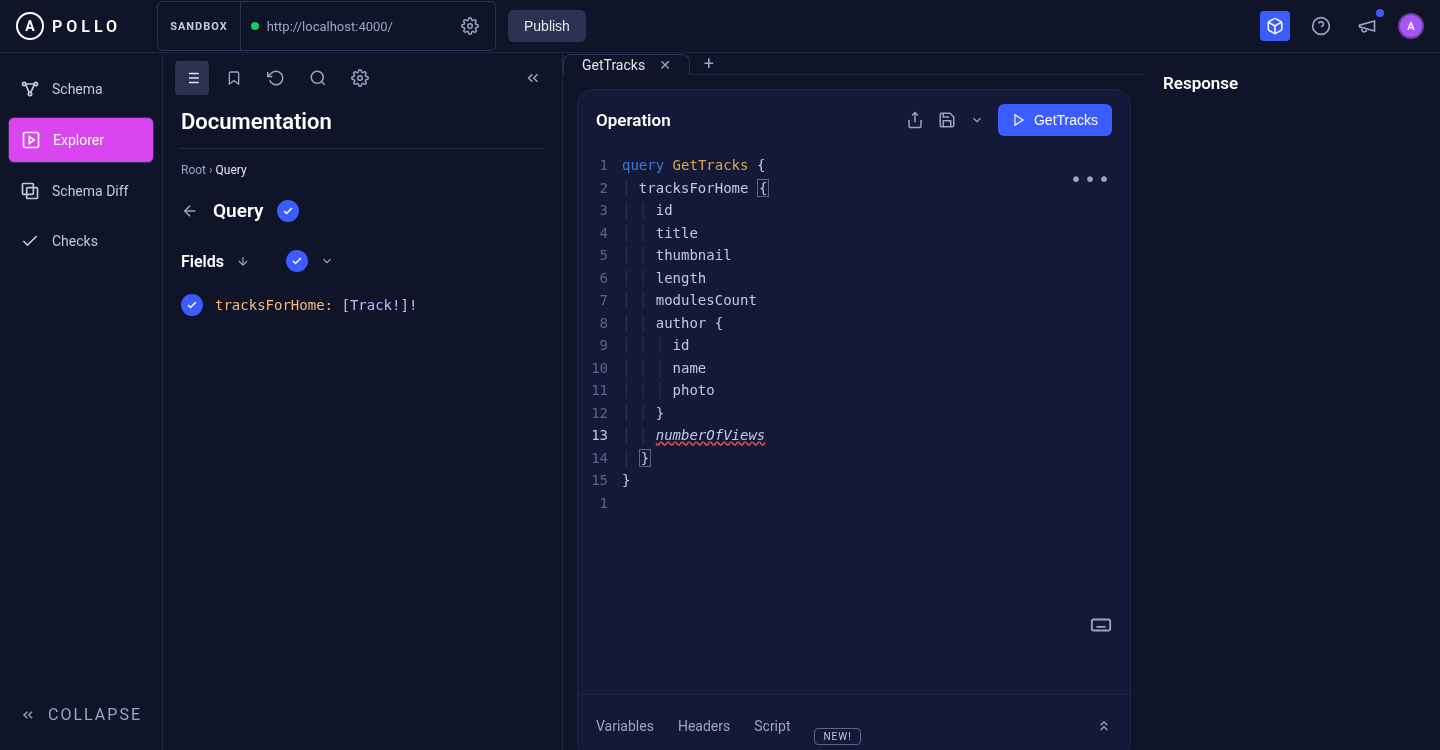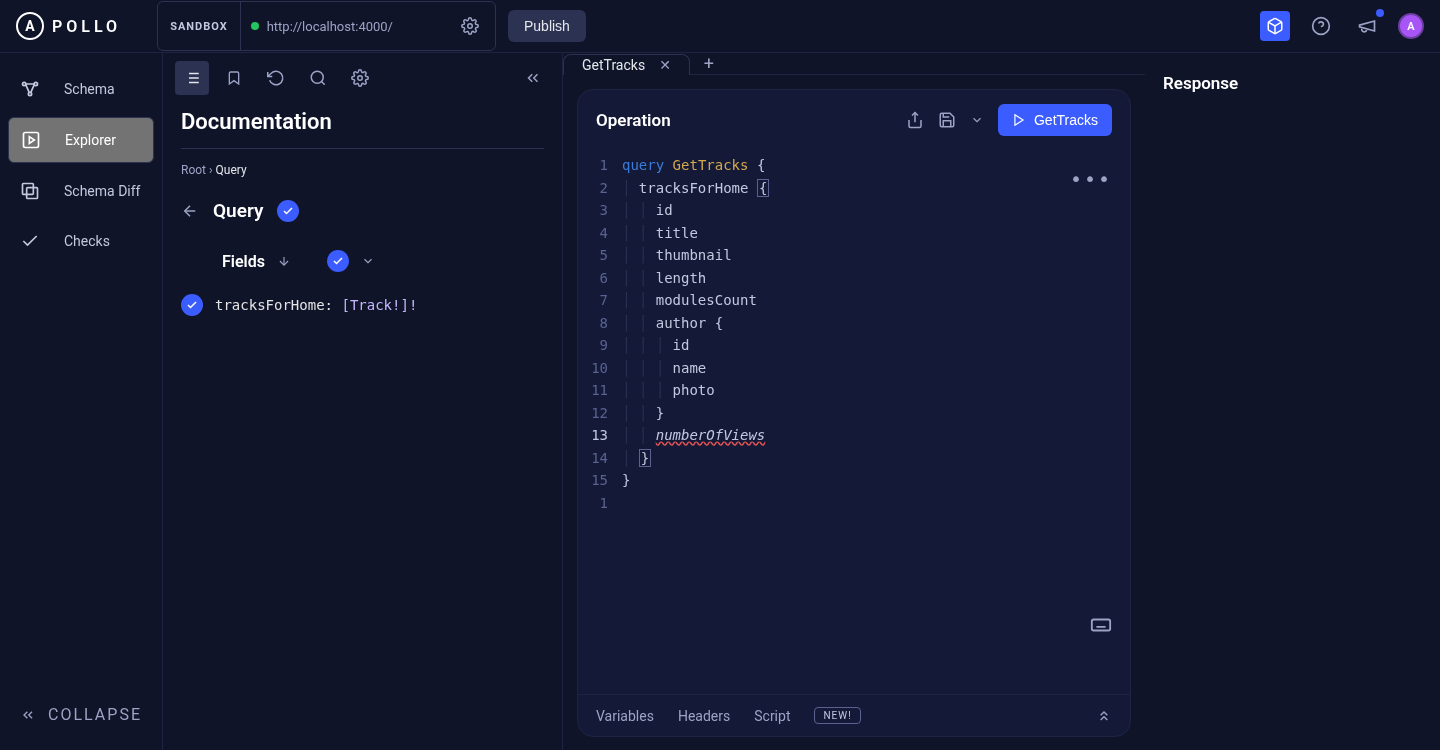--- a/index.html
+++ b/index.html
@@ -147,30 +147,30 @@
   width: 163px;
   background: #0f1429;
   border-right: 1px solid #1e2442;
   display: flex;
   flex-direction: column;
   padding: 14px 8px;
 }
 .nav-item {
   display: flex;
   align-items: center;
-  gap: 24px;
+  gap: 12px;
   padding: 12px 12px;
   border-radius: 6px;
   color: #c3c8e0;
   font-size: 14px;
   cursor: pointer;
   margin-bottom: 6px;
 }
 .nav-item.active {
-  background: #737373;
+  background: #d946ef;
   color: #fff;
   border: 1px solid #2b3252;
 }
 .nav-icon {
   width: 20px;
   height: 20px;
   display: flex;
   align-items: center;
   justify-content: center;
 }
@@ -264,39 +264,38 @@
   align-items: center;
   justify-content: center;
   color: #fff;
   font-size: 12px;
 }
 .fields-header {
   display: flex;
   align-items: center;
   gap: 12px;
   padding: 6px 0 16px;
-  margin-left: 41px;
 }
 .fields-label {
   font-size: 16px;
   font-weight: 600;
   color: #fff;
 }
 .fields-arrow {
   color: #9ca3c4;
 }
 .field-row {
   display: flex;
   align-items: center;
   gap: 12px;
   padding: 6px 0;
   font-family: "SFMono-Regular", Consolas, monospace;
   font-size: 14px;
 }
-.field-name { color: #e5e5e5; text-align: center; }
+.field-name { color: #fdba74; text-align: center; }
 .field-type { color: #c4b5fd; margin-top: 16px; }
 
 
 .editor-area {
   flex: 1;
   display: flex;
   flex-direction: column;
   background: #0f1429;
 }
 .tabs-bar {
@@ -437,20 +436,21 @@
   color: #9ca3c4;
 }
 .bb-item { cursor: pointer; }
 .new-badge {
   border: 1px solid #5a6390;
   border-radius: 4px;
   padding: 2px 8px;
   font-size: 10px;
   letter-spacing: 1px;
   color: #c3c8e0;
+  margin-top: 21px;
 }
 .bb-spacer { flex: 1; }
 
 
 .response-panel {
   width: 295px;
   padding: 20px 18px;
 }
 .response-title {
   font-size: 17px;

